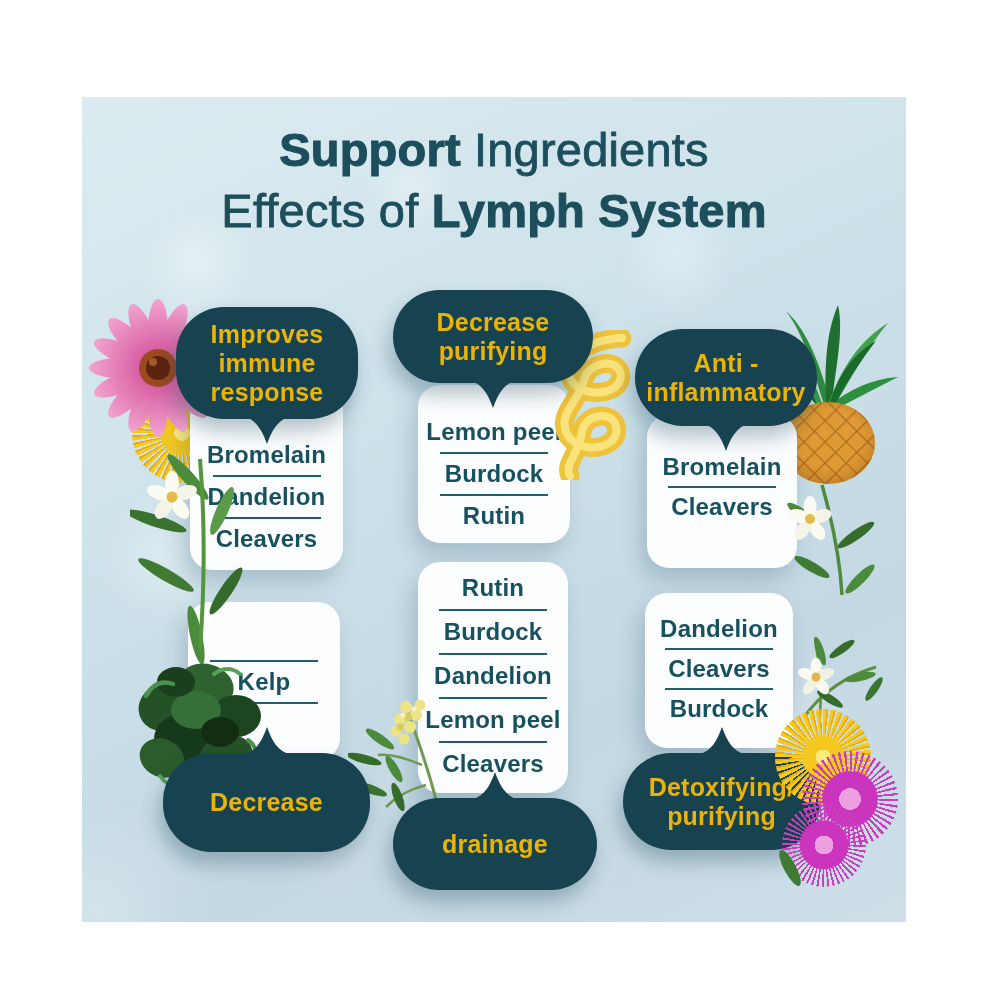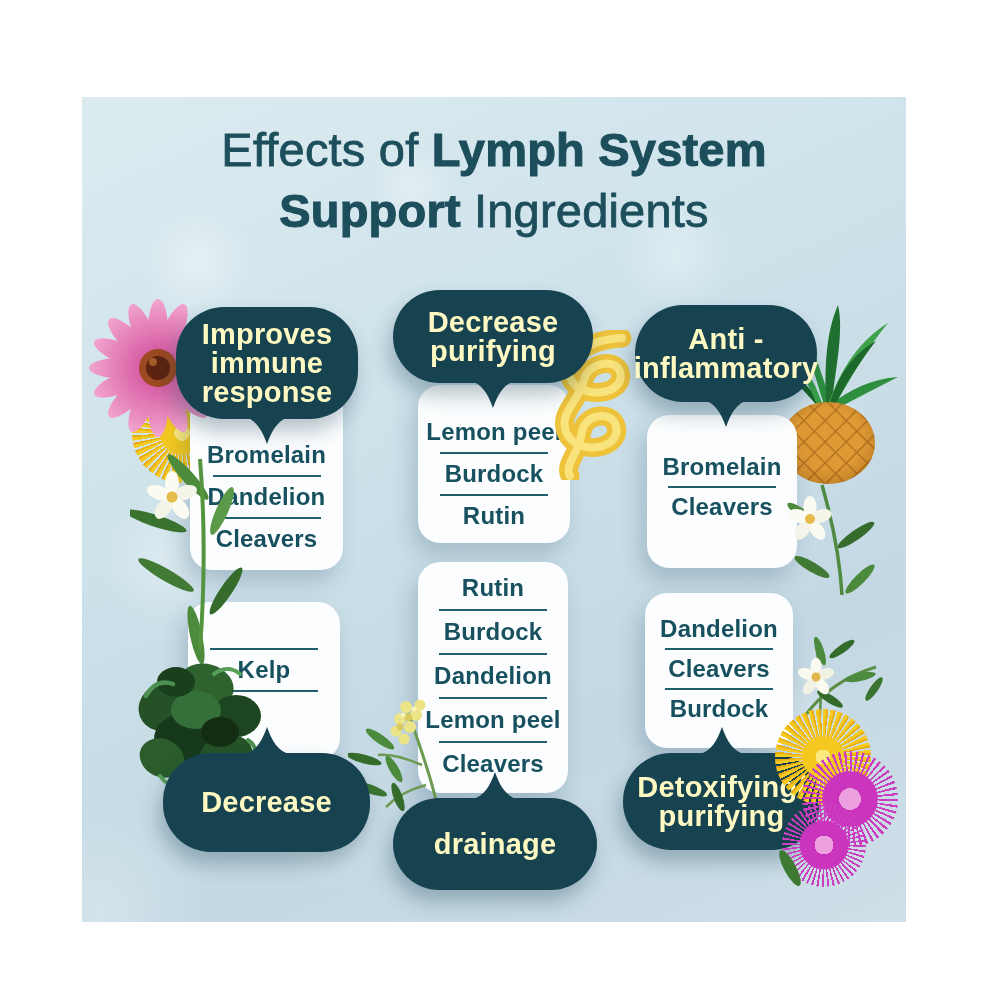--- a/index.html
+++ b/index.html
@@ -15,48 +15,48 @@
       radial-gradient(circle 110px at 52% 47%, rgba(242,250,252,.28), rgba(242,250,252,0) 70%),
       radial-gradient(circle 95px at 86% 77%, rgba(255,255,255,.30), rgba(255,255,255,0) 70%),
       radial-gradient(circle 85px at 30% 89%, rgba(255,255,255,.30), rgba(255,255,255,0) 70%),
       radial-gradient(circle 150px at 2% 99%, rgba(222,236,240,.55), rgba(222,236,240,0) 75%),
       linear-gradient(155deg,#dcebf0 0%,#cfe3eb 35%,#c3d8e3 72%,#cedfe8 100%);}
   .title{position:absolute;left:0;right:0;top:22px;text-align:center;color:#1d4e5c;
          font-size:47px;line-height:61px;font-weight:400;-webkit-text-stroke:.8px #1d4e5c;
          letter-spacing:.2px;}
   .title b{font-weight:700;-webkit-text-stroke:1.1px #1d4e5c;}
   .group{position:static;}
-  .bubble{position:absolute;background:#174250;color:#fef9c3;border-radius:48px;z-index:3;
+  .bubble{position:absolute;background:#174250;color:#eab308;border-radius:48px;z-index:3;
           display:flex;flex-direction:column;align-items:center;justify-content:center;
-          text-align:center;font-weight:700;font-size:29px;line-height:29px;letter-spacing:.2px;
+          text-align:center;font-weight:700;font-size:25px;line-height:29px;letter-spacing:.2px;
           box-shadow:-4px 12px 20px rgba(21,60,78,.30);}
   .bl{display:block;}
   .tail{position:absolute;left:50%;transform:translateX(-50%);width:46px;height:28px;}
   .tail path{fill:#174250;}
   .tail-down{bottom:-26px;}
   .tail-up{top:-27px;}
   .card{position:absolute;background:#fbfdfe;border-radius:22px;z-index:1;box-sizing:border-box;
         display:flex;flex-direction:column;align-items:center;
         box-shadow:-6px 12px 22px rgba(30,70,95,.22);}
   .ing{height:40px;display:flex;align-items:center;justify-content:center;color:#17505e;
        font-weight:700;font-size:24px;letter-spacing:.2px;}
   .sep{width:108px;border-top:2.5px solid #1e6070;}
   .flower{position:absolute;z-index:2;}
   .behind{z-index:0;}
   .front{z-index:4;}
   
   .g1-bubble{left:94px;top:210px;width:182px;height:112px;}
   .g1-card{left:108px;top:240px;width:153px;height:233px;padding-top:98px;}
   .g2-bubble{left:311px;top:193px;width:200px;height:93px;}
   .g2-card{left:336px;top:288px;width:152px;height:158px;padding-top:27px;}
-  .g3-bubble{left:553px;top:208px;width:182px;height:97px;}
+  .g3-bubble{left:553px;top:232px;width:182px;height:97px;}
   .g3-card{left:565px;top:318px;width:150px;height:153px;padding-top:33px;}
   .g3-card .ing{height:38px;}
   .g4-bubble{left:81px;top:656px;width:207px;height:99px;}
-  .g4-card{left:106px;top:505px;width:152px;height:158px;padding-top:46px;}
+  .g4-card{left:106px;top:505px;width:152px;height:158px;padding-top:58px;}
   .g5-bubble{left:311px;top:701px;width:204px;height:92px;}
   .g5-card{left:336px;top:465px;width:150px;height:231px;padding-top:5px;}
   .g5-card .ing{height:42px;}
   .g6-bubble{left:541px;top:656px;width:197px;height:97px;}
   .g6-card{left:563px;top:496px;width:148px;height:155px;padding-top:17px;}
   .g6-card .ing{height:38px;}
   
   .dandelion{position:absolute;border-radius:50%;
     background:
       radial-gradient(circle at 50% 50%, #fce97e 0 11%, #f4c81f 11% 30%, rgba(244,200,31,0) 31%),
@@ -66,22 +66,22 @@
       radial-gradient(circle at 50% 50%, #eda0e0 0 16%, #cb35bd 16% 40%, rgba(203,53,189,0) 42%),
       repeating-conic-gradient(#cb3ec0 0deg 3deg, rgba(203,62,192,0) 3deg 7.5deg);}
 </style>
 </head>
 <body>
 
 <div class="canvas">
   <div class="panel">
 
     <div class="title">
+      <div><b>Support</b><span> Ingredients</span></div>
       <div><span>Effects of </span><b>Lymph System</b></div>
-      <div><b>Support</b><span> Ingredients</span></div>
     </div>
 
     <section class="group">
       <svg class="flower" style="left:1px;top:196px" width="150" height="150" viewBox="0 0 150 150">
         <defs>
             <linearGradient id="pk" x1="0" y1="0" x2="0" y2="1">
           <stop offset="0" stop-color="#f2a4cf"></stop>
               <stop offset="1" stop-color="#d4539d"></stop>
             </linearGradient>
           </defs>

